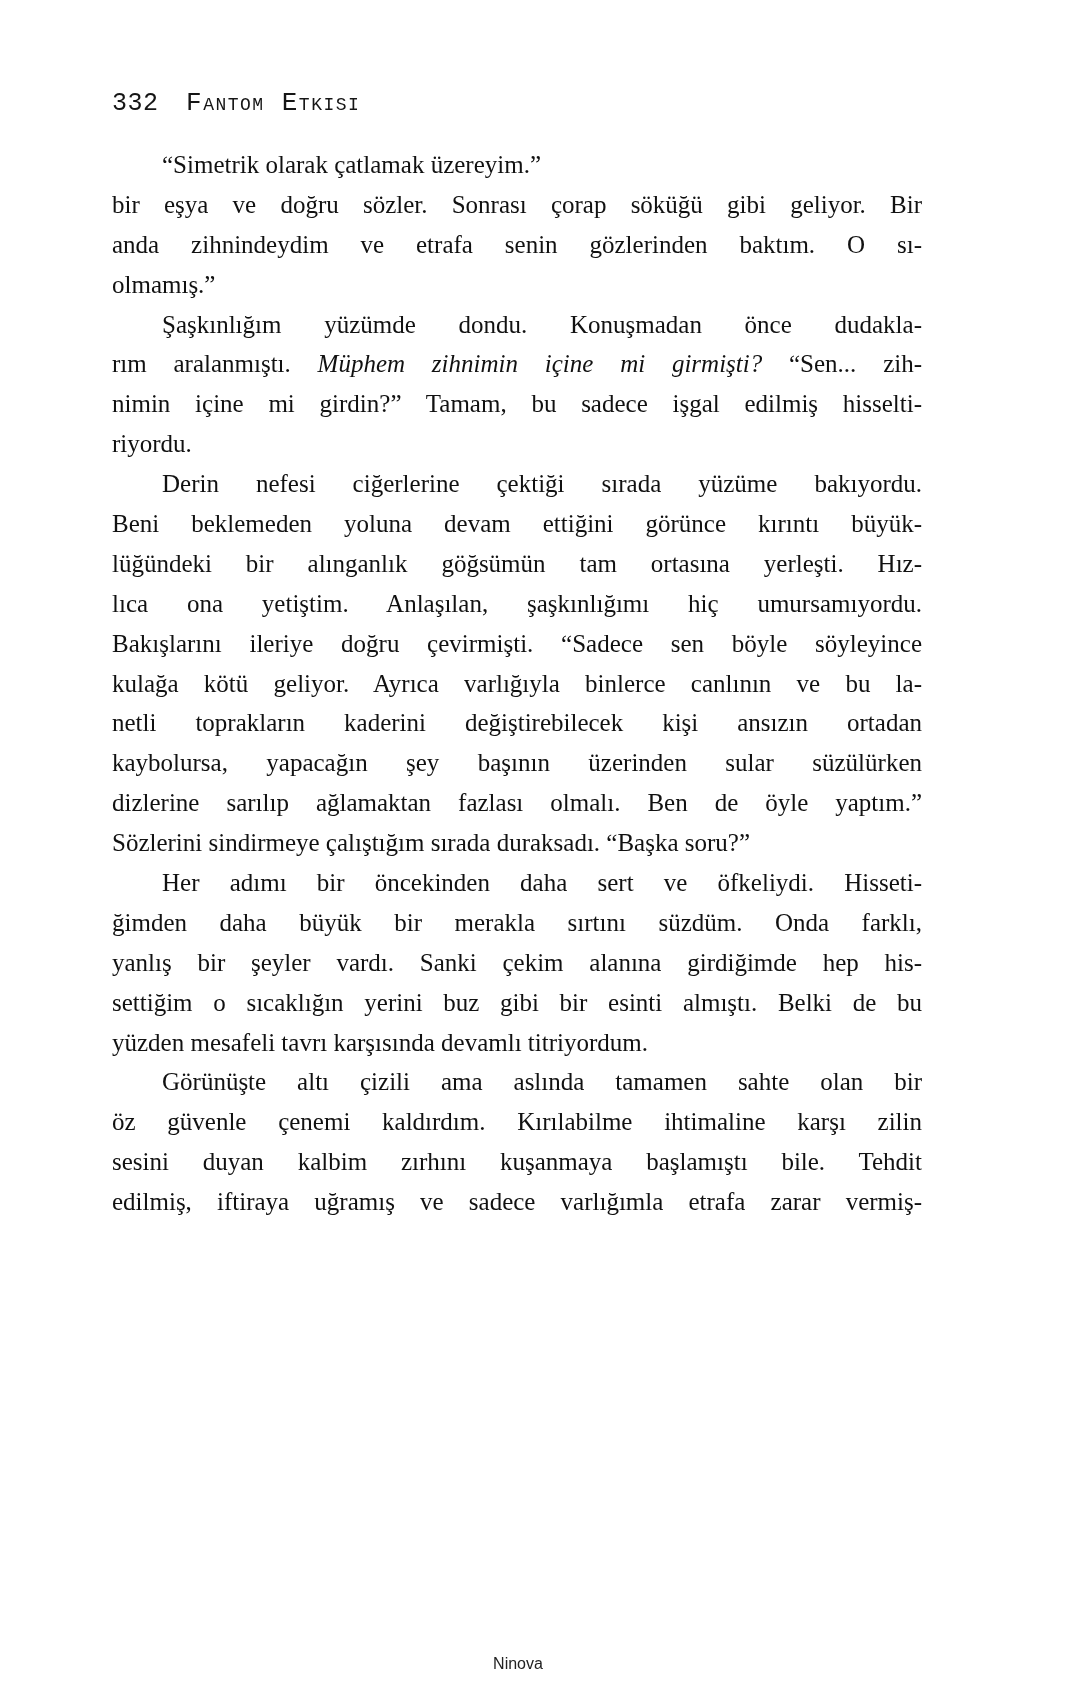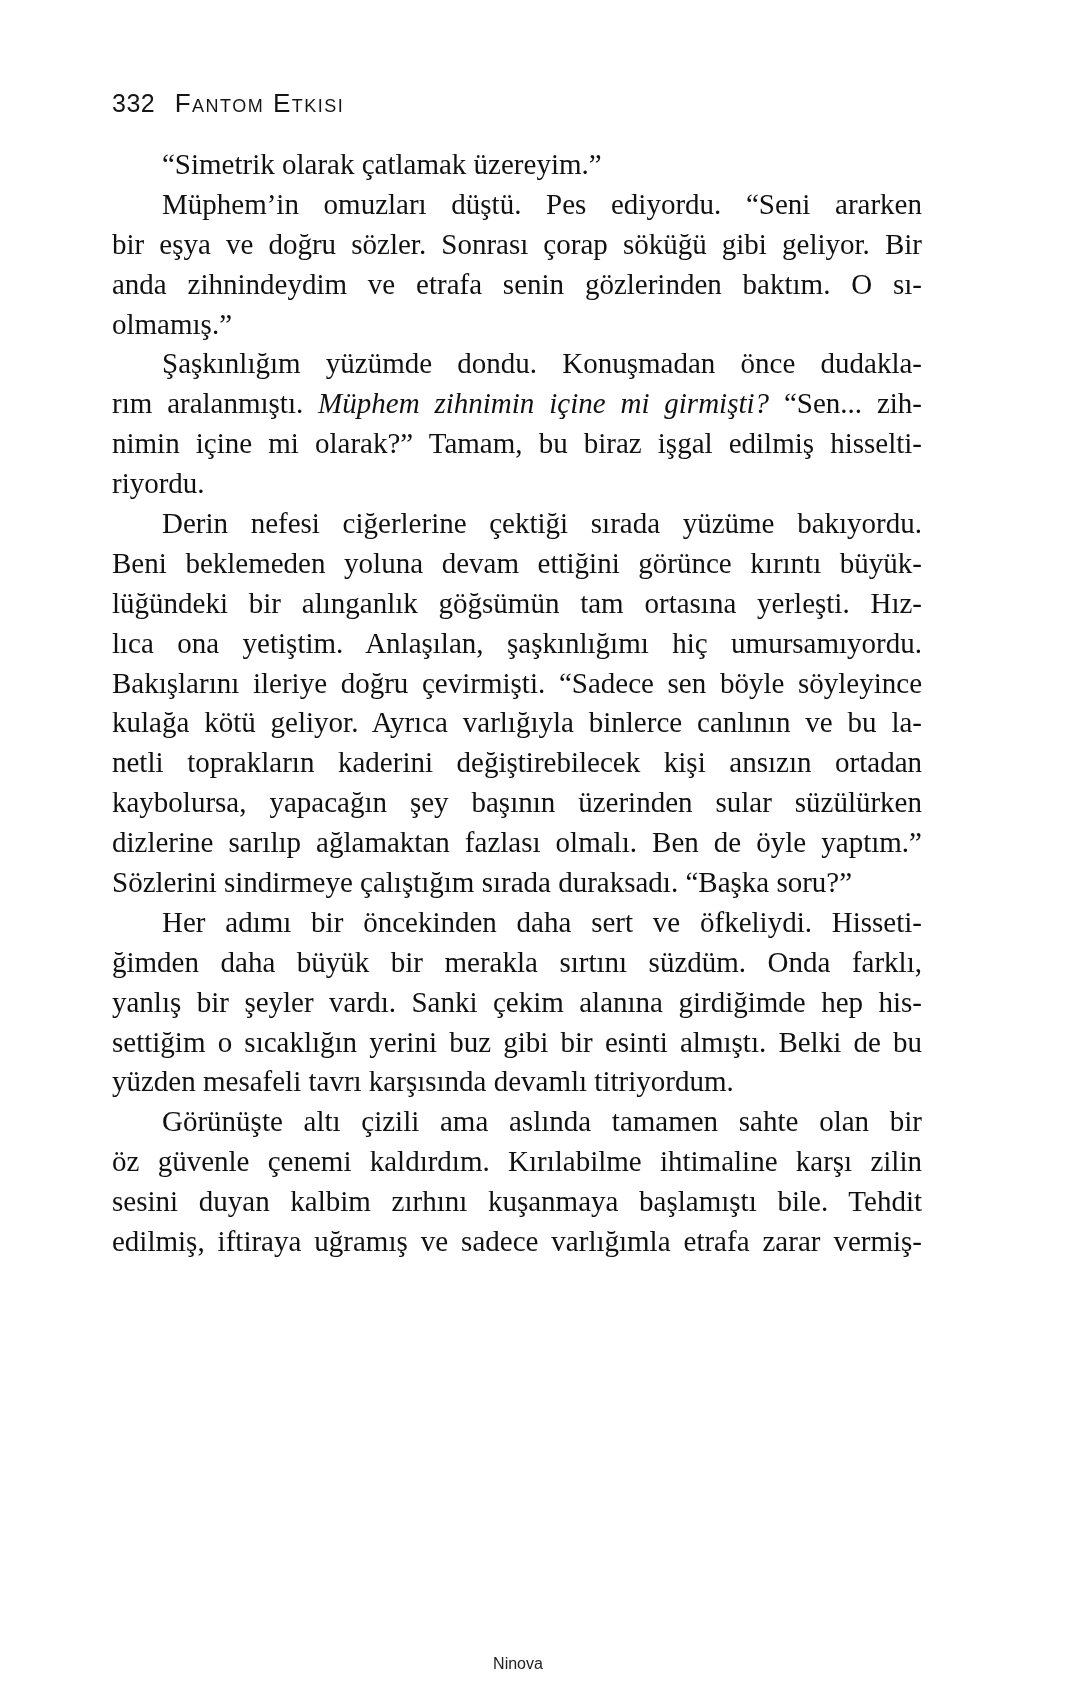--- a/index.html
+++ b/index.html
@@ -18,21 +18,21 @@
     .page {
       position: absolute;
       left: 0; top: 0;
       width: 1080px;
       height: 1704px;
     }
     .running-head {
       position: absolute;
       left: 112px;
       top: 88px;
-      font-family: Liberation Sans, sans-serif;
+      font-family: Liberation Mono, monospace;
       font-size: 25px;
       letter-spacing: 0.5px;
       color: #151515;
       white-space: nowrap;
       text-align: right;
     }
     .running-head .page-number {
       margin-right: 12px;
     }
     .running-head .book-title {
@@ -43,21 +43,21 @@
     .body-text {
       position: absolute;
       left: 112px;
       top: 145px;
       width: 810px;
     }
     .line {
       height: 39.9px;
       line-height: 39.9px;
       font-family: "Liberation Serif", "DejaVu Serif", serif;
-      font-size: 29px;
+      font-size: 25px;
       color: #111111;
       white-space: nowrap;
       text-align: justify;
       text-align-last: justify;
       -moz-text-align-last: justify;
     }
     .line.indent {
       padding-left: 50px;
     }
     .line.last {
@@ -86,29 +86,28 @@
   <div class="running-head">
     <span class="page-number">332</span>
     <span class="book-title">Fantom Etkisi</span>
   </div>
 
   <div class="body-text" id="body-text">
       <div>
         <div class="line indent last">“Simetrik olarak çatlamak üzereyim.”</div>
       </div>
       <div>
-        <div class="line indent">Müphem’in omuzları düştü. Pes ediyordu. “Seni ararken</div>
         <div class="line">bir eşya ve doğru sözler. Sonrası çorap söküğü gibi geliyor. Bir</div>
         <div class="line">anda zihnindeydim ve etrafa senin gözlerinden baktım. O sı-</div>
         <div class="line last">olmamış.”</div>
       </div>
       <div>
         <div class="line indent">Şaşkınlığım yüzümde dondu. Konuşmadan önce dudakla-</div>
         <div class="line"><span style="white-space: pre;">rım aralanmıştı. </span><em style="white-space: pre;">Müphem zihnimin içine mi girmişti?</em><span style="white-space: pre;"> “Sen... zih-</span></div>
-        <div class="line">nimin içine mi olarak?” Tamam, bu biraz işgal edilmiş hisselti-</div>
+        <div class="line">nimin içine mi girdin?” Tamam, bu sadece işgal edilmiş hisselti-</div>
         <div class="line last">riyordu.</div>
       </div>
       <div>
         <div class="line indent">Derin nefesi ciğerlerine çektiği sırada yüzüme bakıyordu.</div>
         <div class="line">Beni beklemeden yoluna devam ettiğini görünce kırıntı büyük-</div>
         <div class="line">lüğündeki bir alınganlık göğsümün tam ortasına yerleşti. Hız-</div>
         <div class="line">lıca ona yetiştim. Anlaşılan, şaşkınlığımı hiç umursamıyordu.</div>
         <div class="line">Bakışlarını ileriye doğru çevirmişti. “Sadece sen böyle söyleyince</div>
         <div class="line">kulağa kötü geliyor. Ayrıca varlığıyla binlerce canlının ve bu la-</div>
         <div class="line">netli toprakların kaderini değiştirebilecek kişi ansızın ortadan</div>

